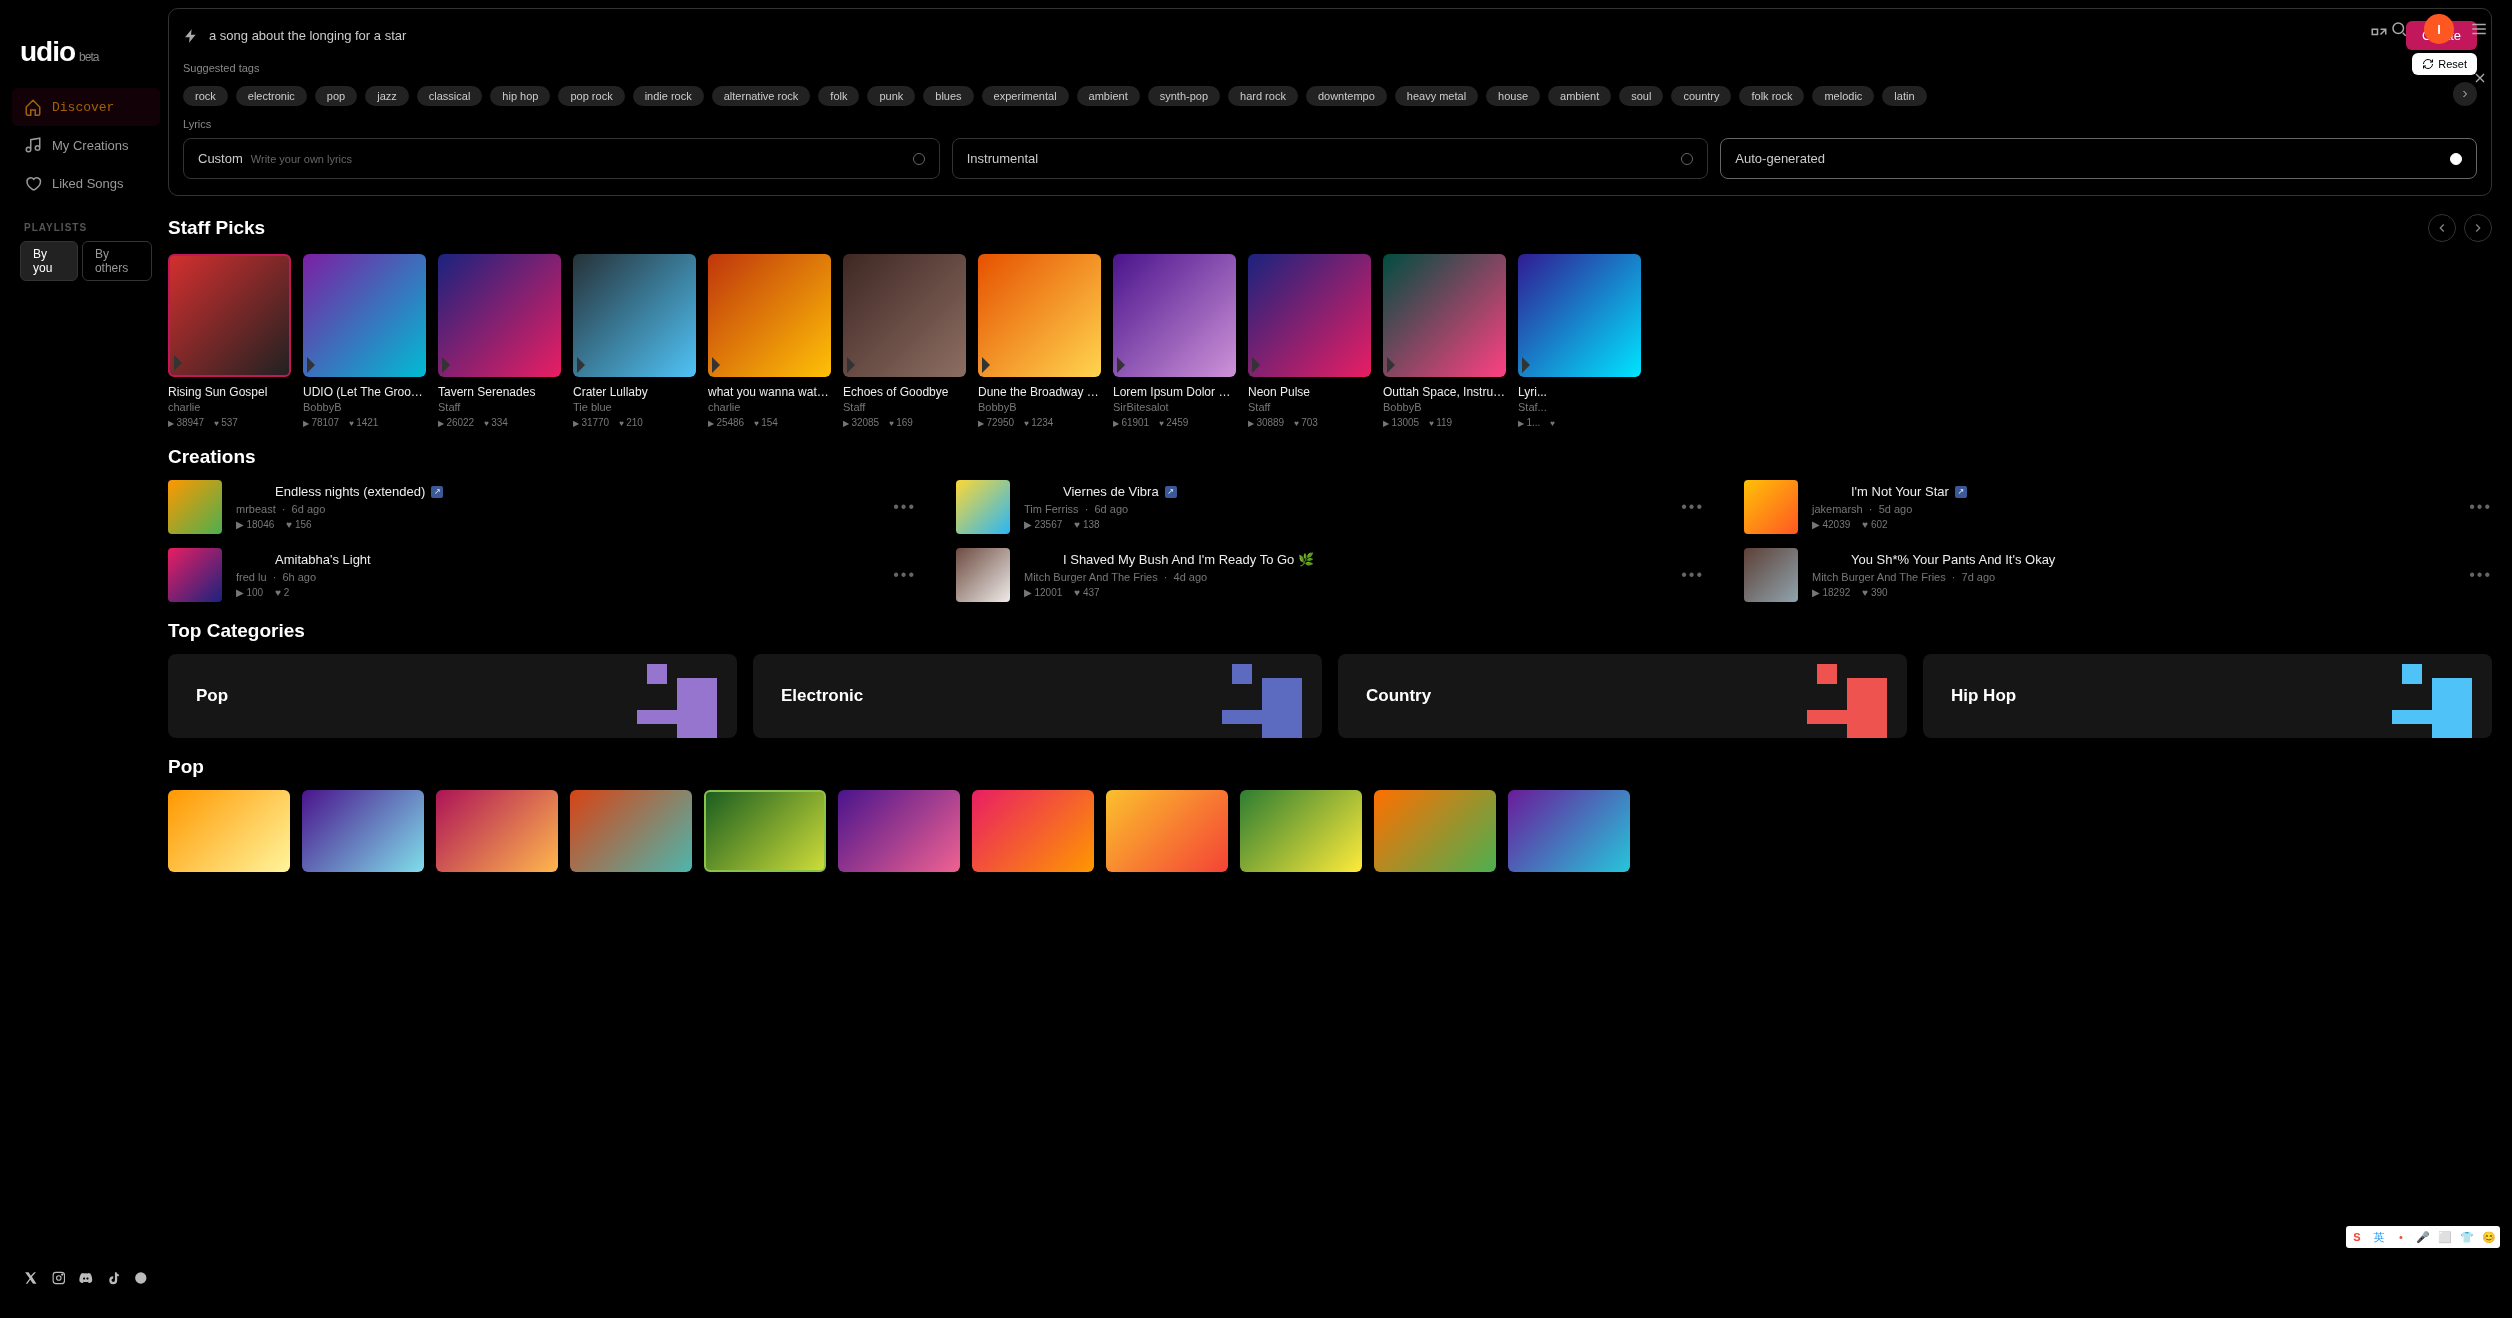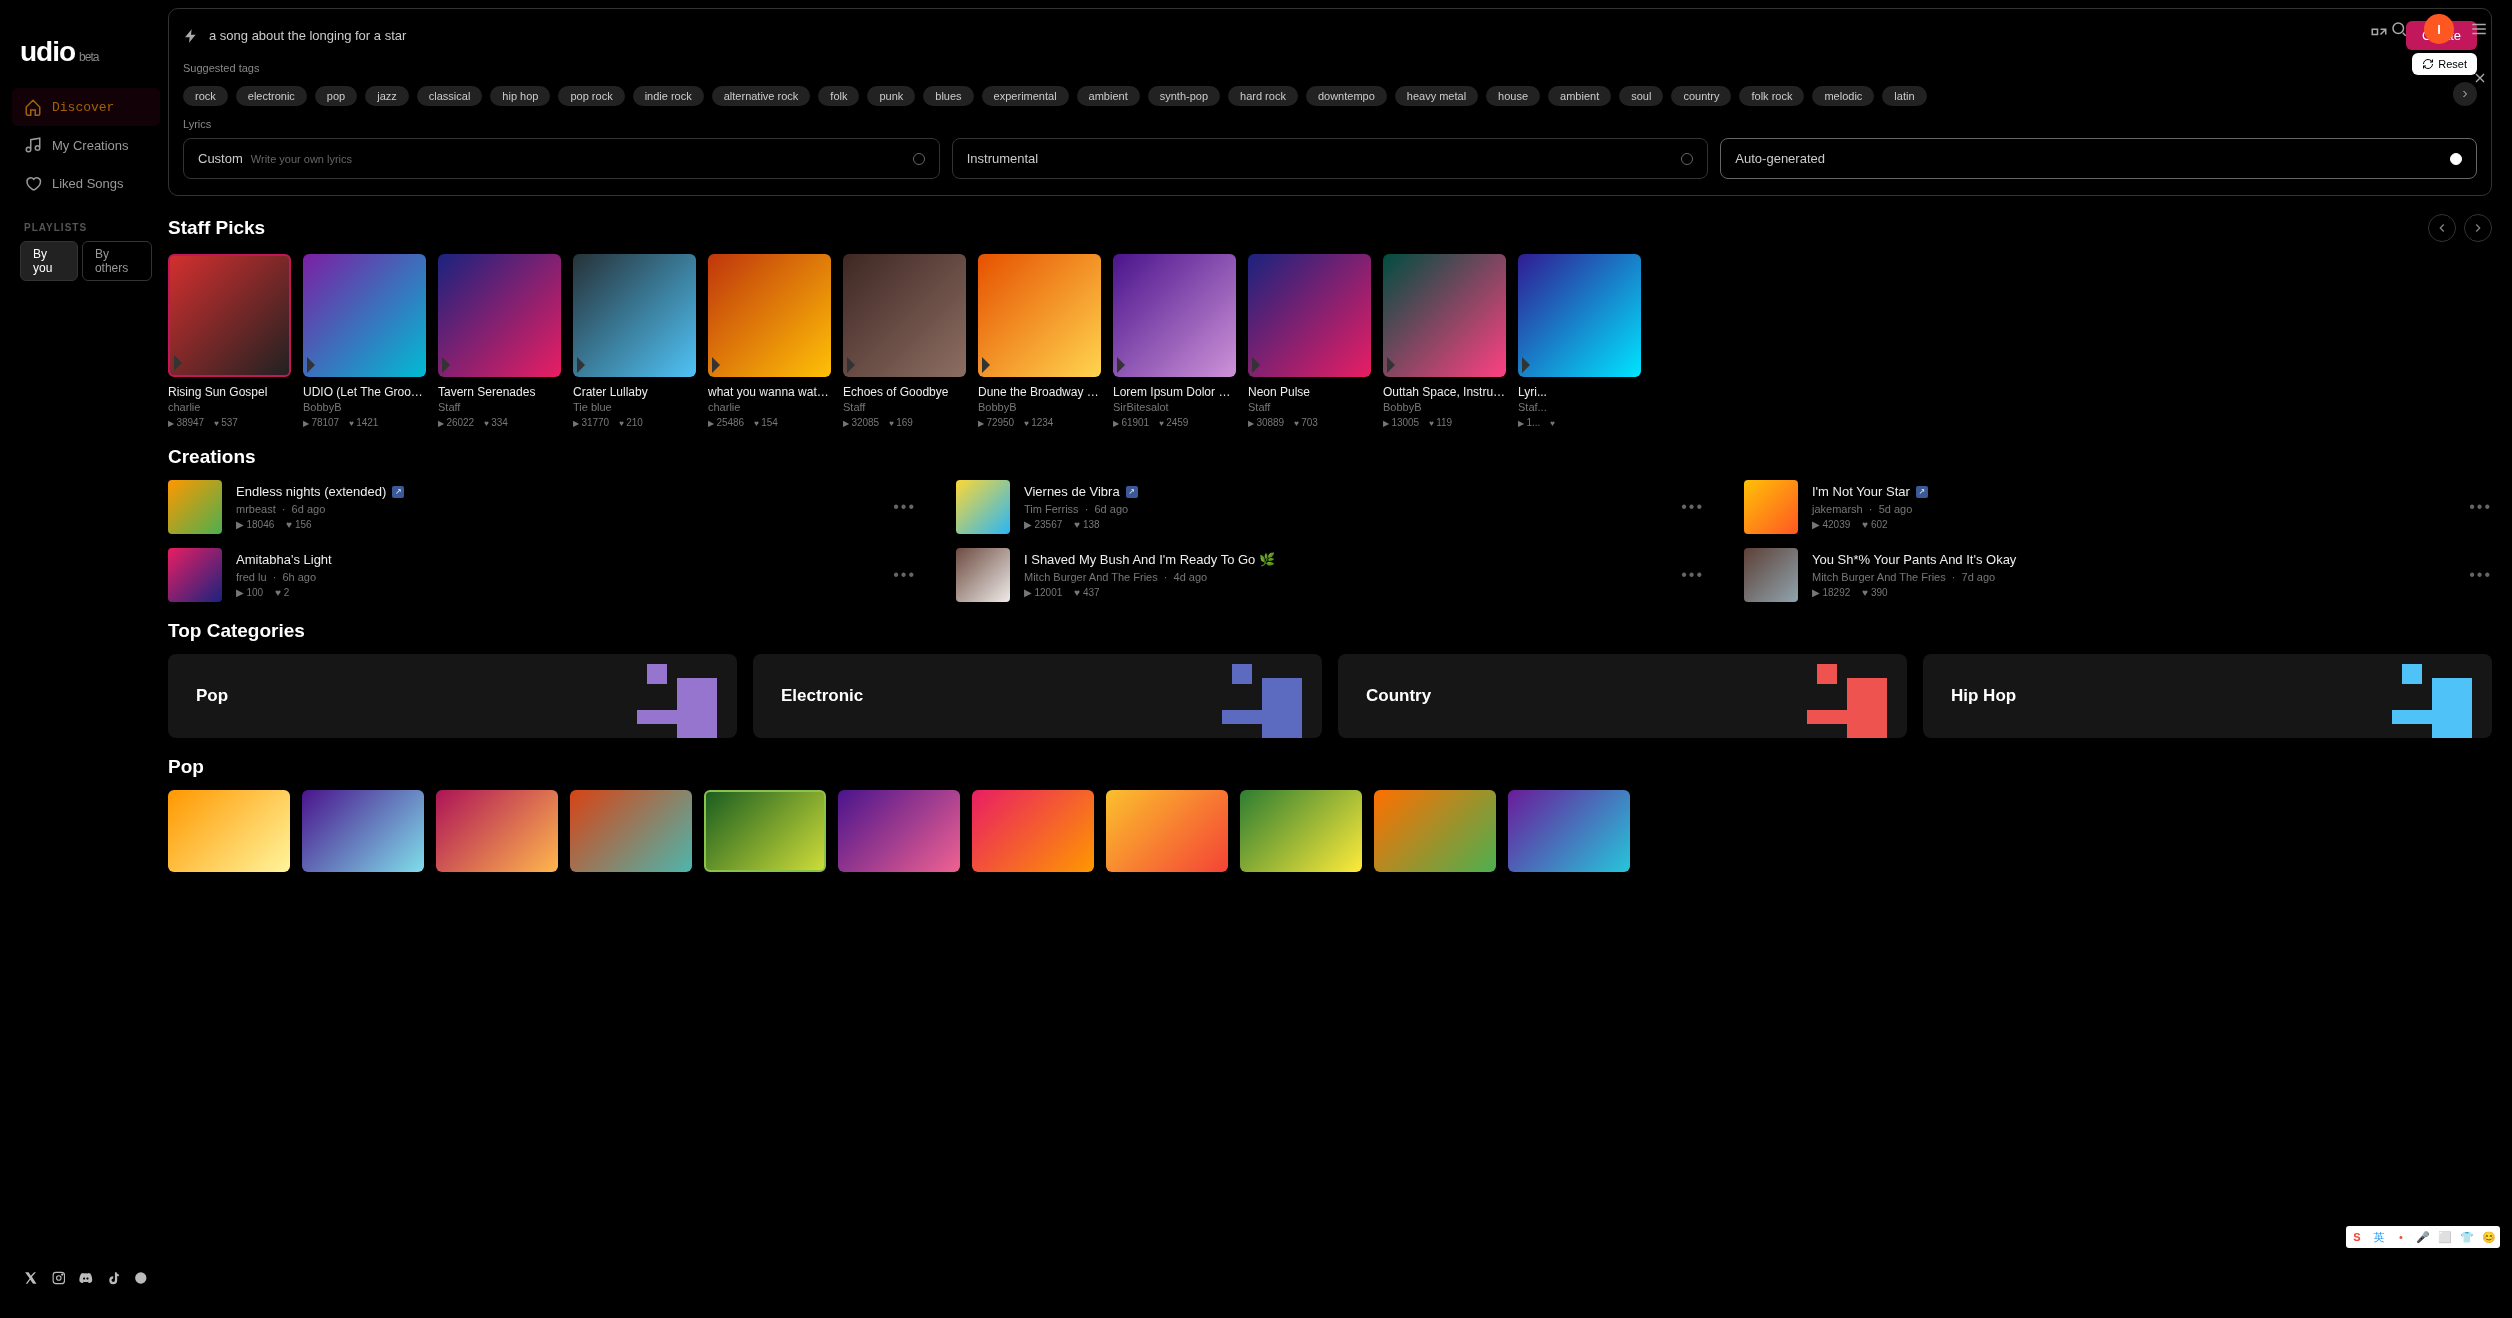--- a/index.html
+++ b/index.html
@@ -57,21 +57,21 @@
 .card-title { font-size: 12px; color: #eee; margin-top: 8px; white-space: nowrap; overflow: hidden; text-overflow: ellipsis; }
 .card-artist { font-size: 11px; color: #777; margin-top: 2px; }
 .card-stats { font-size: 10px; color: #777; margin-top: 4px; display:flex; gap:10px; }
 .card-stats span::before { content:'▶ '; font-size:8px; }
 .card-stats span.h::before { content:'♥ '; }
 
 .trend-grid { display: grid; grid-template-columns: repeat(3, 1fr); gap: 14px 40px; margin-top:4px; }
 .trend-item { display: flex; align-items: center; gap: 14px; }
 .trend-thumb { width: 54px; height: 54px; border-radius: 4px; background: linear-gradient(135deg, var(--c1), var(--c2)); flex-shrink:0; }
 .trend-info { flex: 1; min-width:0; }
-.trend-title { font-size: 13px; color: #eee; display:flex; align-items:center; gap:6px; }
+.trend-title { font-size: 13px; color: #eee; display:flex; align-items:center; gap:6px;margin-left:39px; }
 .ext-icon { width:12px; height:12px; background:#3b5998; border-radius:2px; display:inline-flex; align-items:center; justify-content:center; font-size:8px; }
 .trend-meta { font-size: 11px; color: #777; margin-top: 4px; }
 .trend-stats { font-size: 10px; color: #777; margin-top: 4px; display:flex; gap:12px; }
 .dots { color: #666; cursor: pointer; font-size: 16px; letter-spacing:2px; }
 
 .cat-row { display: flex; gap: 16px; }
 .cat-card { flex: 1; height: 84px; border-radius: 8px; background: #161616; display: flex; align-items: center; padding-left: 28px; font-size: 17px; font-weight: 600; cursor: pointer; position:relative; overflow:hidden; }
 .cat-deco { position:absolute; right:0; top:0; width:50%; height:100%; }
 .cat-deco div { position:absolute; background: var(--dc); }
 

